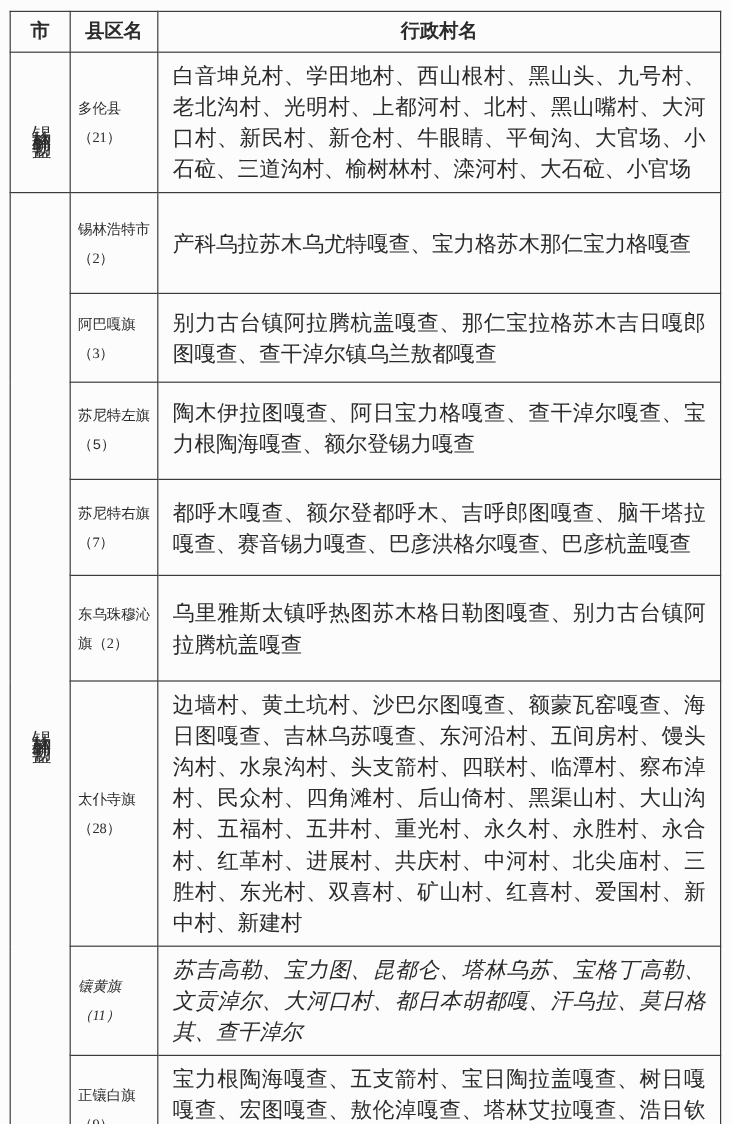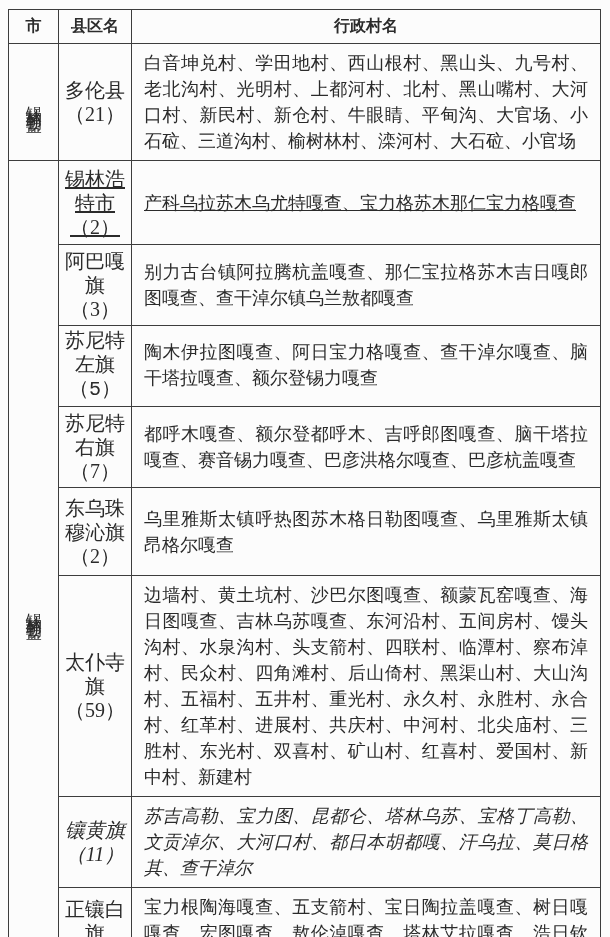--- a/index.html
+++ b/index.html
@@ -42,37 +42,36 @@
   }
   .city-text {
     display: inline-block;
     writing-mode: vertical-rl;
     text-orientation: upright;
     font-size: 16px;
     letter-spacing: 3px;
     line-height: 1.15;
   }
   td.county-cell {
-    text-align: center;
     vertical-align: middle;
-    font-size: 20px;
+    font-size: 12px;
     line-height: 24px;
     padding: 4px 6px;
   }
   td.villages-cell {
     vertical-align: middle;
     text-align: justify;
     text-justify: inter-ideograph;
     font-size: 18px;
     line-height: 26px;
     padding: 6px 12px;
   }
   tr.hrow { height: 34px; }
   tr.r0 { height: 105px; }
-  tr.r1 { height: 84px; text-decoration: underline; }
+  tr.r1 { height: 84px; }
   tr.r2 { height: 74px; padding-left: 42px; }
   tr.r3 { height: 81px; font-family: Liberation Mono, monospace; }
   tr.r4 { height: 80px; padding-left: 48px; }
   tr.r5 { height: 88px; }
   tr.r6 { height: 151px; }
   tr.r7 { height: 72px; font-style: italic; }
   tr.r8 { height: 69px; }
   tr.r9 { height: 80px; }
 </style>
 </head>
@@ -106,32 +105,32 @@
         </td>
         <td class="county-cell">锡林浩特市（2）</td>
         <td class="villages-cell">产科乌拉苏木乌尤特嘎查、宝力格苏木那仁宝力格嘎查</td>
       </tr>
       <tr class="r2">
         <td class="county-cell">阿巴嘎旗（3）</td>
         <td class="villages-cell">别力古台镇阿拉腾杭盖嘎查、那仁宝拉格苏木吉日嘎郎图嘎查、查干淖尔镇乌兰敖都嘎查</td>
       </tr>
       <tr class="r3">
         <td class="county-cell">苏尼特左旗（5）</td>
-        <td class="villages-cell">陶木伊拉图嘎查、阿日宝力格嘎查、查干淖尔嘎查、脑干塔拉嘎查、额尔登锡力嘎查</td>
+        <td class="villages-cell">陶木伊拉图嘎查、阿日宝力格嘎查、查干淖尔嘎查、宝力根陶海嘎查、额尔登锡力嘎查</td>
       </tr>
       <tr class="r4">
         <td class="county-cell">苏尼特右旗（7）</td>
         <td class="villages-cell">都呼木嘎查、额尔登都呼木、吉呼郎图嘎查、脑干塔拉嘎查、赛音锡力嘎查、巴彦洪格尔嘎查、巴彦杭盖嘎查</td>
       </tr>
       <tr class="r5">
         <td class="county-cell">东乌珠穆沁旗（2）</td>
-        <td class="villages-cell">乌里雅斯太镇呼热图苏木格日勒图嘎查、乌里雅斯太镇昂格尔嘎查</td>
+        <td class="villages-cell">乌里雅斯太镇呼热图苏木格日勒图嘎查、别力古台镇阿拉腾杭盖嘎查</td>
       </tr>
       <tr class="r6">
-        <td class="county-cell">太仆寺旗（59）</td>
+        <td class="county-cell">太仆寺旗（28）</td>
         <td class="villages-cell">边墙村、黄土坑村、沙巴尔图嘎查、额蒙瓦窑嘎查、海日图嘎查、吉林乌苏嘎查、东河沿村、五间房村、馒头沟村、水泉沟村、头支箭村、四联村、临潭村、察布淖村、民众村、四角滩村、后山倚村、黑渠山村、大山沟村、五福村、五井村、重光村、永久村、永胜村、永合村、红革村、进展村、共庆村、中河村、北尖庙村、三胜村、东光村、双喜村、矿山村、红喜村、爱国村、新中村、新建村</td>
       </tr>
       <tr class="r7">
         <td class="county-cell">镶黄旗（11）</td>
         <td class="villages-cell">苏吉高勒、宝力图、昆都仑、塔林乌苏、宝格丁高勒、文贡淖尔、大河口村、都日本胡都嘎、汗乌拉、莫日格其、查干淖尔</td>
       </tr>
       <tr class="r8">
         <td class="county-cell">正镶白旗（9）</td>
         <td class="villages-cell">宝力根陶海嘎查、五支箭村、宝日陶拉盖嘎查、树日嘎嘎查、宏图嘎查、敖伦淖嘎查、塔林艾拉嘎查、浩日钦敖包嘎查、奎苏嘎查</td>
       </tr>

